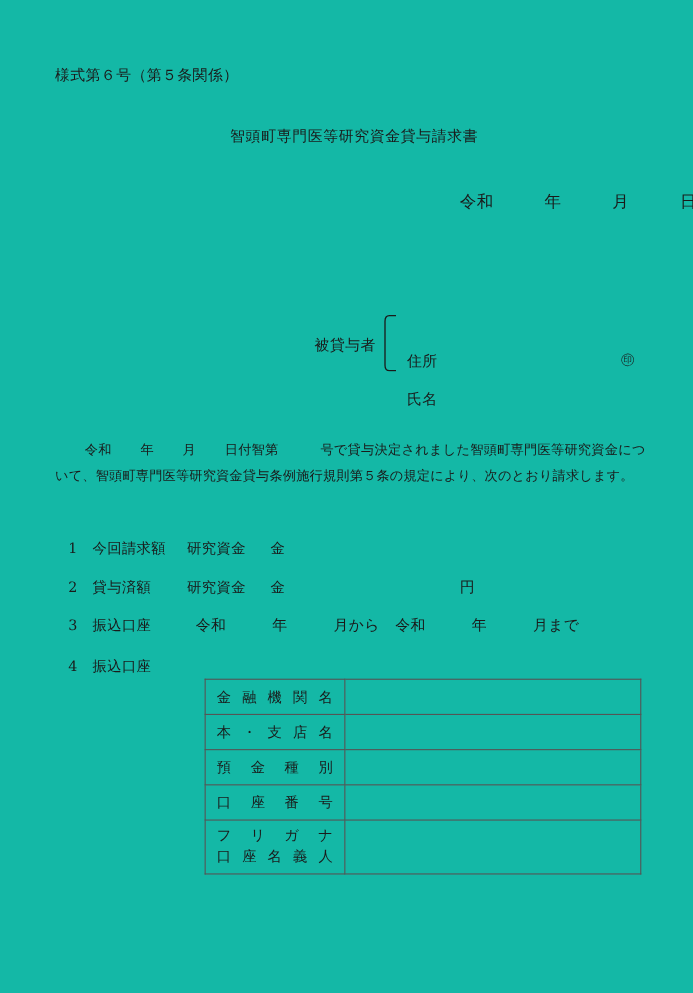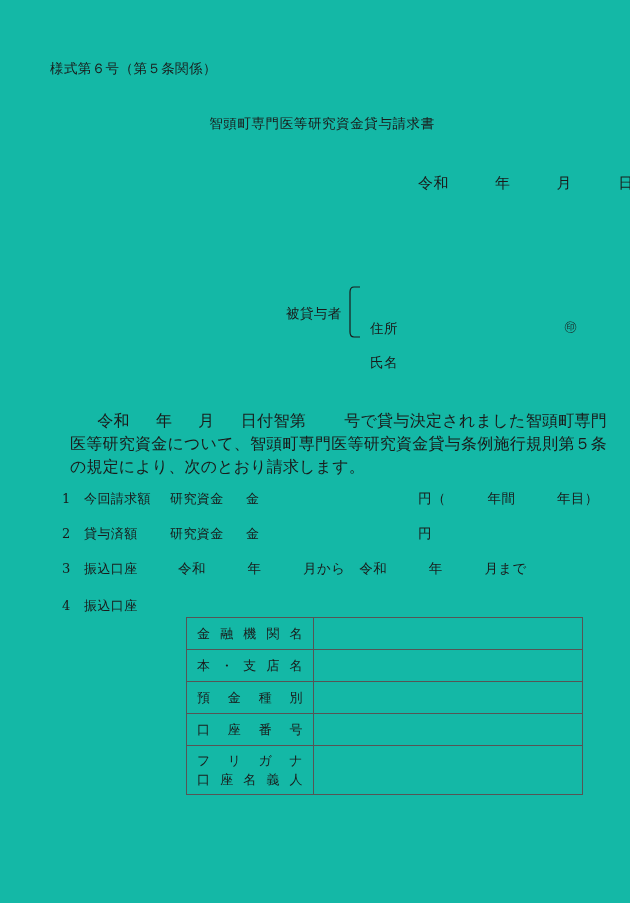--- a/index.html
+++ b/index.html
@@ -105,28 +105,27 @@
     position: absolute;
     left: 278px;
     top: 34px;
     font-size: 13px;
   }
 
   
   .body-text {
     position: absolute;
     left: 50px;
-    top: 409px;
+    top: 398px;
     width: 537px;
-    font-size: 16px;
+    font-size: 12px;
     line-height: 23px;
     text-align: justify;
     text-justify: inter-character;
     letter-spacing: 0.15px;
-    margin-left: 20px;
   }
   .body-text .indent { display: inline-block; width: 27px; }
   .body-text .gap-s { display: inline-block; width: 26px; }
   .body-text .gap-m { display: inline-block; width: 38px; }
 
   
   .item {
     position: absolute;
     left: 62px;
     font-size: 13px;
@@ -232,21 +231,20 @@
       </svg>
     </div>
     <div class="borrower-row r1">住所</div>
     <div class="borrower-row r2">氏名</div>
     <div class="seal">㊞</div>
   </div>
 
   <div class="body-text"><span class="indent"></span><span>令和</span><span class="gap-s"></span><span>年</span><span class="gap-s"></span><span>月</span><span class="gap-s"></span><span>日付智第</span><span class="gap-m"></span><span>号で貸与決定されました智頭町専門医等研究資金について、智頭町専門医等研究資金貸与条例施行規則第５条の規定により、次のとおり請求します。</span></div>
 
   <div class="item item-1"><span class="num">1</span><span class="col-label">今回請求額</span><span class="col-fund">研究資金</span><span>金</span></div>
-  <div class="yen-pos yen-1">円（　　　年間　　　年目）</div>
 
   <div class="item item-2"><span class="num">2</span><span class="col-label">貸与済額</span><span class="col-fund">研究資金</span><span>金</span></div>
   <div class="yen-pos yen-2">円</div>
 
   <div class="item item-3"><span class="num">3</span><span class="col-label">振込口座</span></div>
   <div class="period-pos">令和　　　年　　　月から　令和　　　年　　　月まで</div>
 
   <div class="item item-4"><span class="num">4</span><span class="col-label">振込口座</span></div>
 
   <table class="bank-table">

